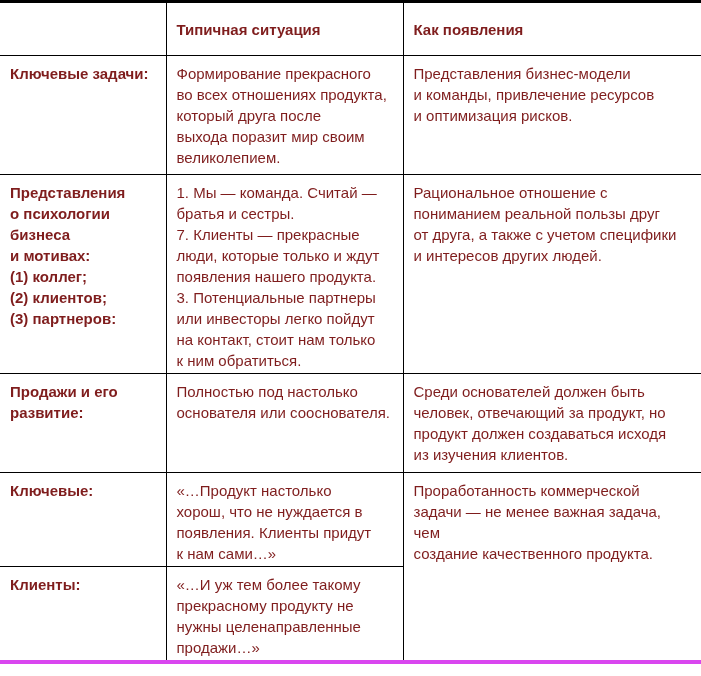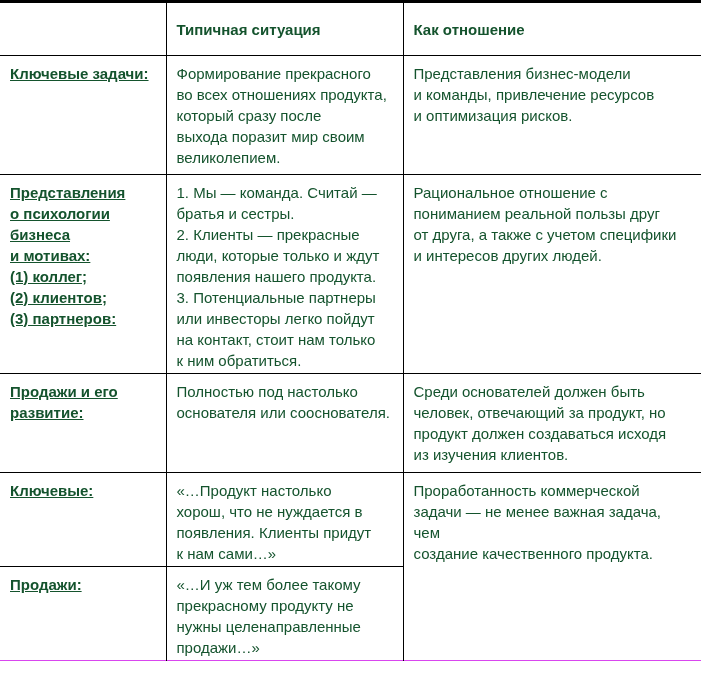--- a/index.html
+++ b/index.html
@@ -11,23 +11,23 @@
     width: 701px;
     height: 676px;
     background: #ffffff;
     box-sizing: border-box;
   }
   table.cmp {
     width: 701px;
     border-collapse: collapse;
     table-layout: fixed;
     border-top: 3px solid #000;
-    border-bottom: 1px solid #d946ef;
+    border-bottom: 4px solid #d946ef;
     font-family: "Liberation Sans", "DejaVu Sans", sans-serif;
-    color: #14532d;
+    color: #7f1d1d;
     font-size: 15px;
     line-height: 21px;
   }
   col.c1 { width: 166px; }
   col.c2 { width: 237px; }
   col.c3 { width: 298px; }
 
   th, td {
     box-sizing: border-box;
     vertical-align: top;
@@ -39,21 +39,21 @@
   }
   th:first-child, td:first-child { border-left: none; }
   tbody td { border-top: 1.5px solid #000; }
 
   thead th {
     vertical-align: middle;
     font-weight: bold;
     padding-top: 0;
     padding-bottom: 0;
   }
-  td.label { font-weight: bold; text-decoration: underline; }
+  td.label { font-weight: bold; }
 
   tr.hdr   { height: 54px; }
   tr.r0    { height: 119px; }
   tr.r1    { height: 153px; }
   tr.r2    { height: 99px; }
   tr.r3    { height: 94px; }
   tr.r4    { height: 90px; }
 </style>
 </head>
 <body>
@@ -62,46 +62,46 @@
   <table class="cmp">
     <colgroup>
       <col class="c1">
       <col class="c2">
       <col class="c3">
     </colgroup>
     <thead>
       <tr class="hdr">
         <th></th>
         <th>Типичная ситуация</th>
-        <th>Как отношение</th>
+        <th>Как появления</th>
       </tr>
     </thead>
     <tbody>
       <tr class="r0">
         <td class="label">Ключевые задачи:</td>
         <td>Формирование прекрасного
 во всех отношениях продукта,
-который сразу после
+который друга после
 выхода поразит мир своим
 великолепием.</td>
         <td>Представления бизнес-модели
 и команды, привлечение ресурсов
 и оптимизация рисков.</td>
       </tr>
       <tr class="r1">
         <td class="label">Представления
 о психологии
 бизнеса
 и мотивах:
 (1) коллег;
 (2) клиентов;
 (3) партнеров:</td>
         <td>1. Мы — команда. Считай —
 братья и сестры.
-2. Клиенты — прекрасные
+7. Клиенты — прекрасные
 люди, которые только и ждут
 появления нашего продукта.
 3. Потенциальные партнеры
 или инвесторы легко пойдут
 на контакт, стоит нам только
 к ним обратиться.</td>
         <td>Рациональное отношение с
 пониманием реальной пользы друг
 от друга, а также с учетом специфики
 и интересов других людей.</td>
@@ -120,21 +120,21 @@
         <td class="label">Ключевые:</td>
         <td>«…Продукт настолько
 хорош, что не нуждается в
 появления. Клиенты придут
 к нам сами…»</td>
         <td rowspan="2">Проработанность коммерческой
 задачи — не менее важная задача, чем
 создание качественного продукта.</td>
       </tr>
       <tr class="r4">
-        <td class="label">Продажи:</td>
+        <td class="label">Клиенты:</td>
         <td>«…И уж тем более такому
 прекрасному продукту не
 нужны целенаправленные
 продажи…»</td>
       </tr>
     </tbody>
   </table>
 </div>
 
 </body></html>

